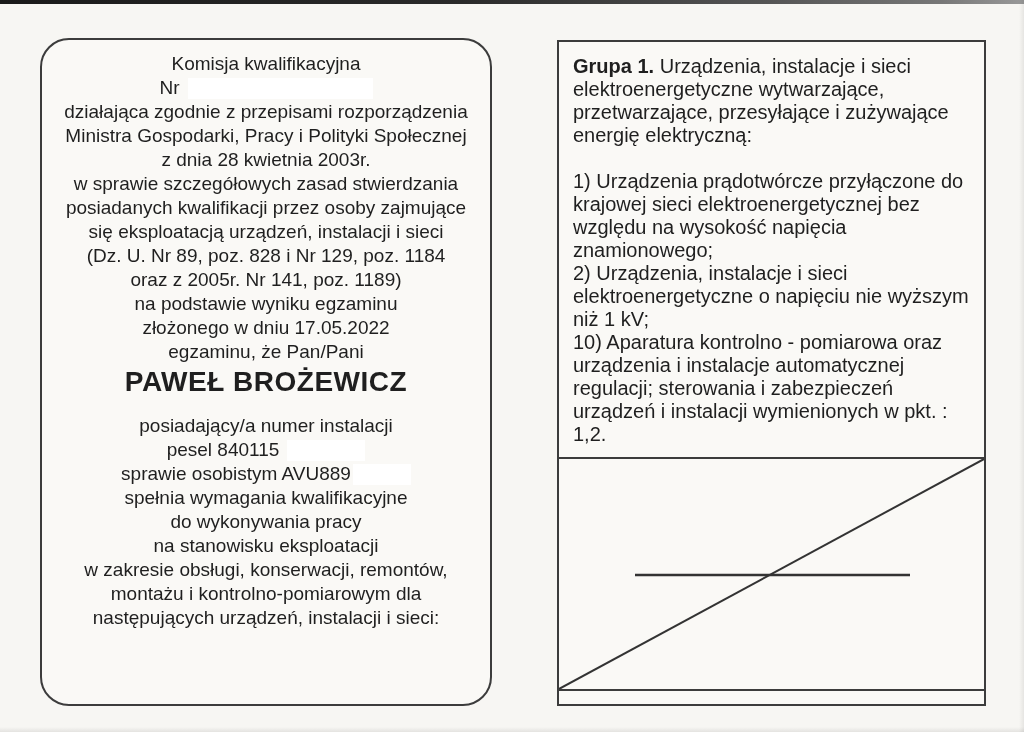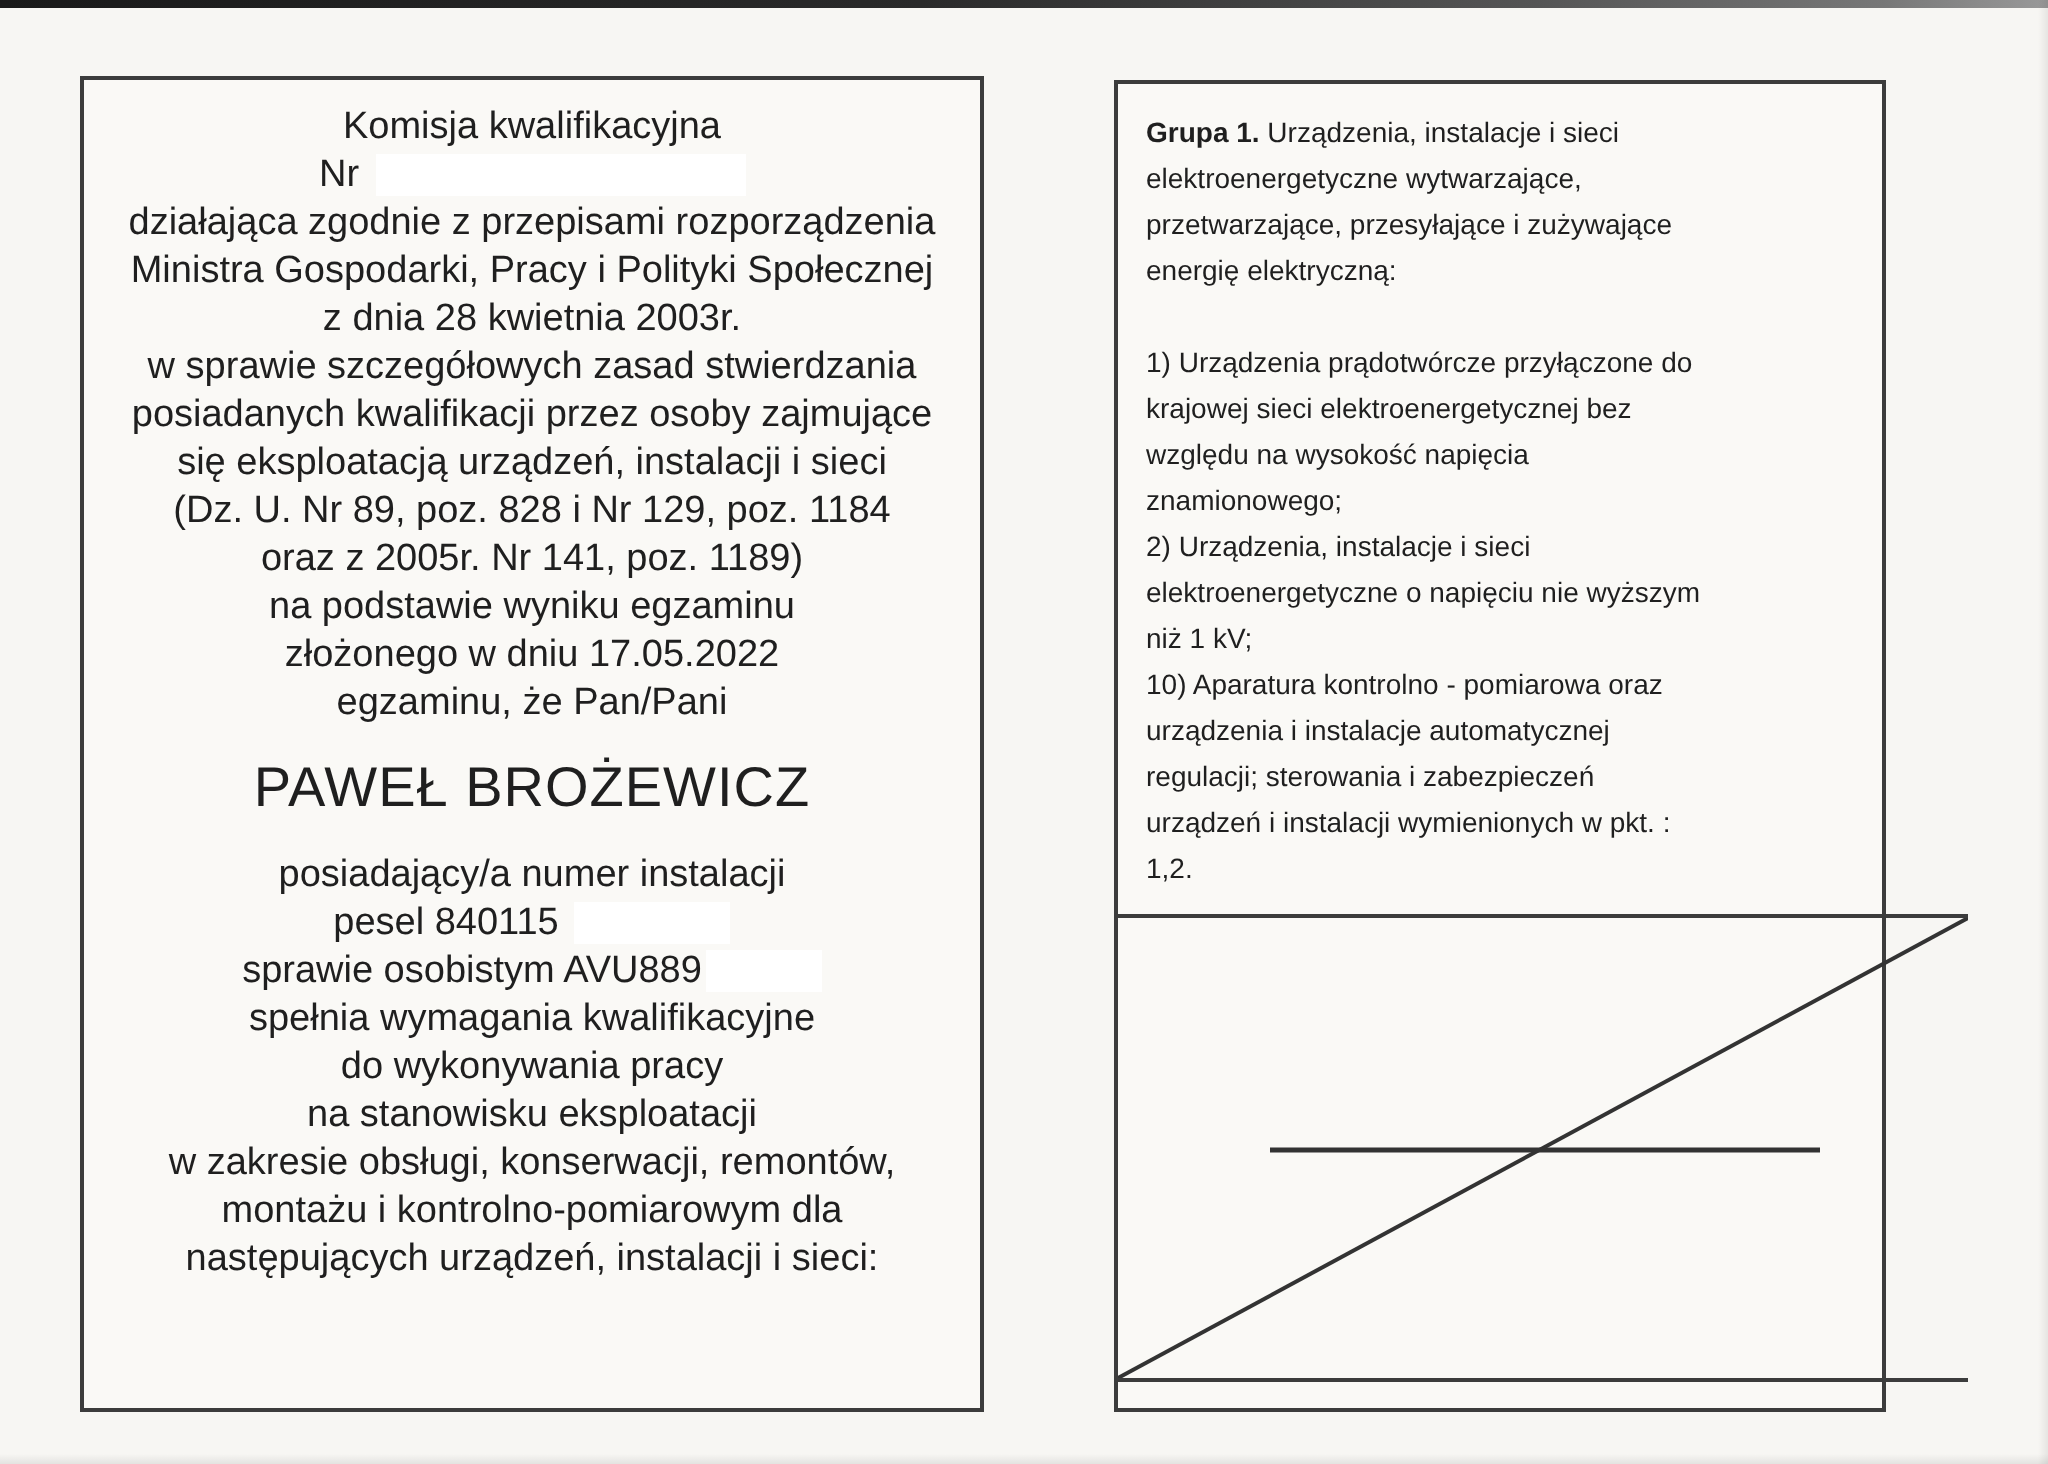--- a/index.html
+++ b/index.html
@@ -39,35 +39,36 @@
     border: 2px solid #3c3c3c;
     box-sizing: border-box;
   }
   .panel-left {
     top: 38px; left: 40px;
     width: 452px; height: 668px;
     text-align: center;
     padding-top: 12px;
     font-size: 19px;
     line-height: 24px;
+    border-radius: 29px;
   }
   .panel-right {
     top: 40px; left: 557px;
-    width: 386px; height: 666px;
-    font-size: 14px;
+    width: 429px; height: 666px;
+    font-size: 20px;
     line-height: 23px;
   }
   .lines {
     white-space: pre-line;
   }
   .name-line {
-    font-weight: normal;
+    font-weight: bold;
     font-size: 28px;
     line-height: 36px;
-    margin-top: 12px;
+    margin-top: 0;
     margin-bottom: 14px;
     letter-spacing: 0.5px;
   }
   .redaction {
     display: inline-block;
     background: #ffffff;
     height: 21px;
     vertical-align: -5px;
     margin-left: 8px;
   }

